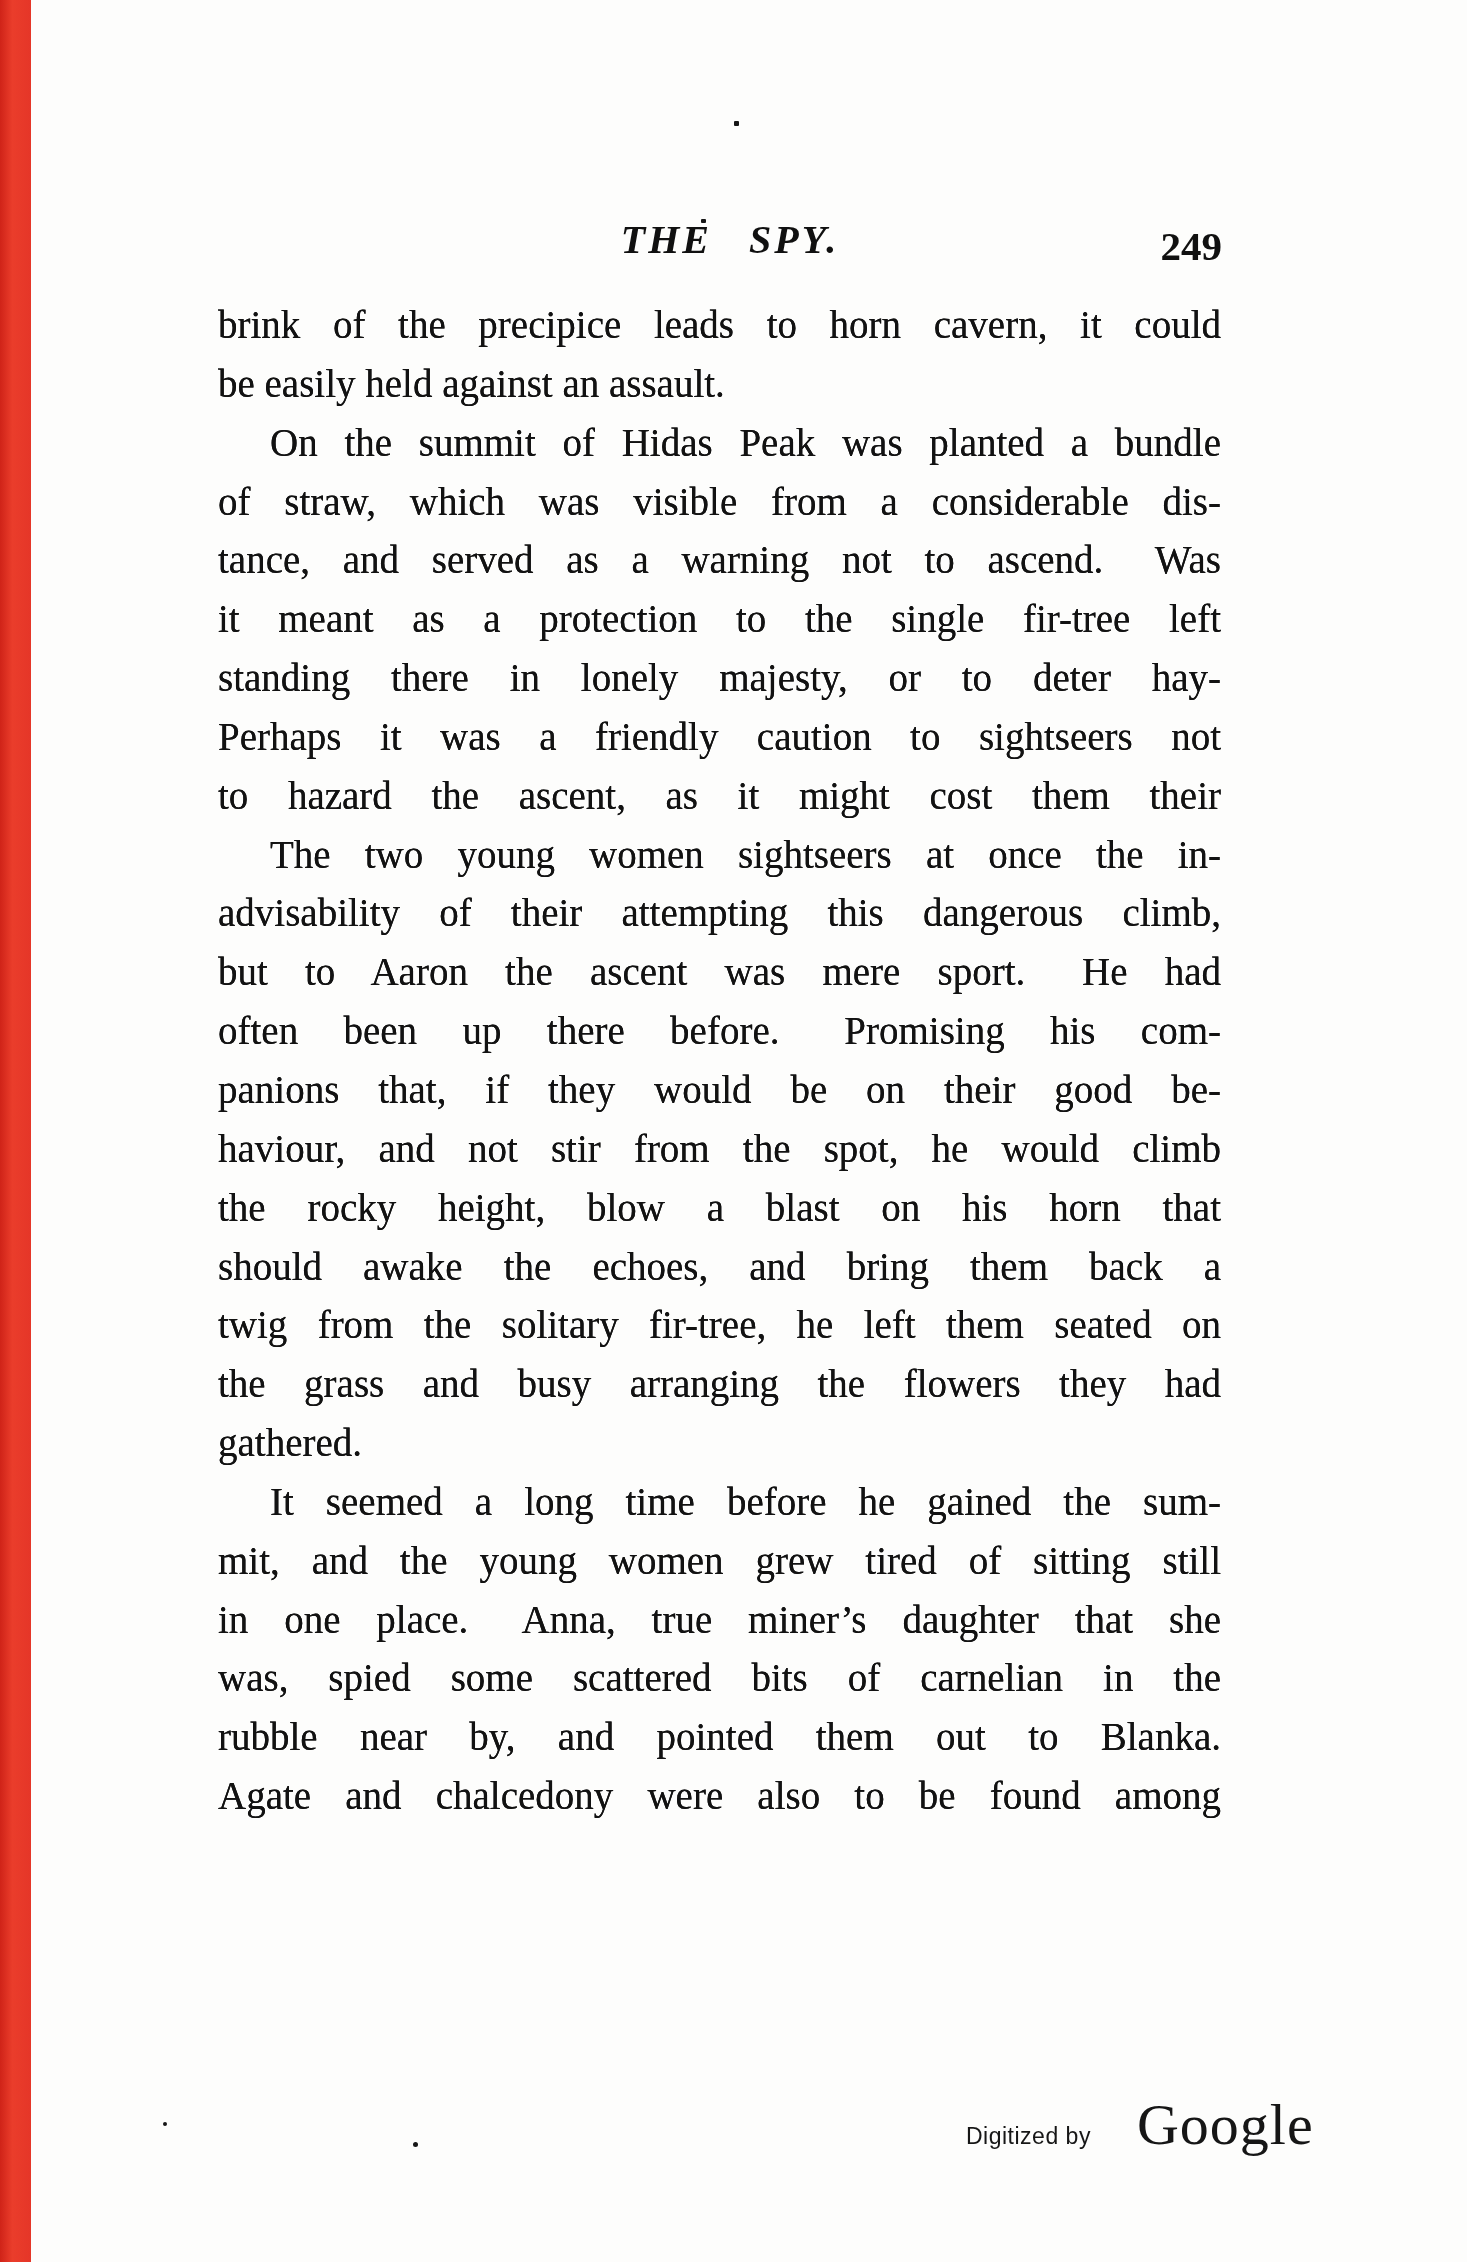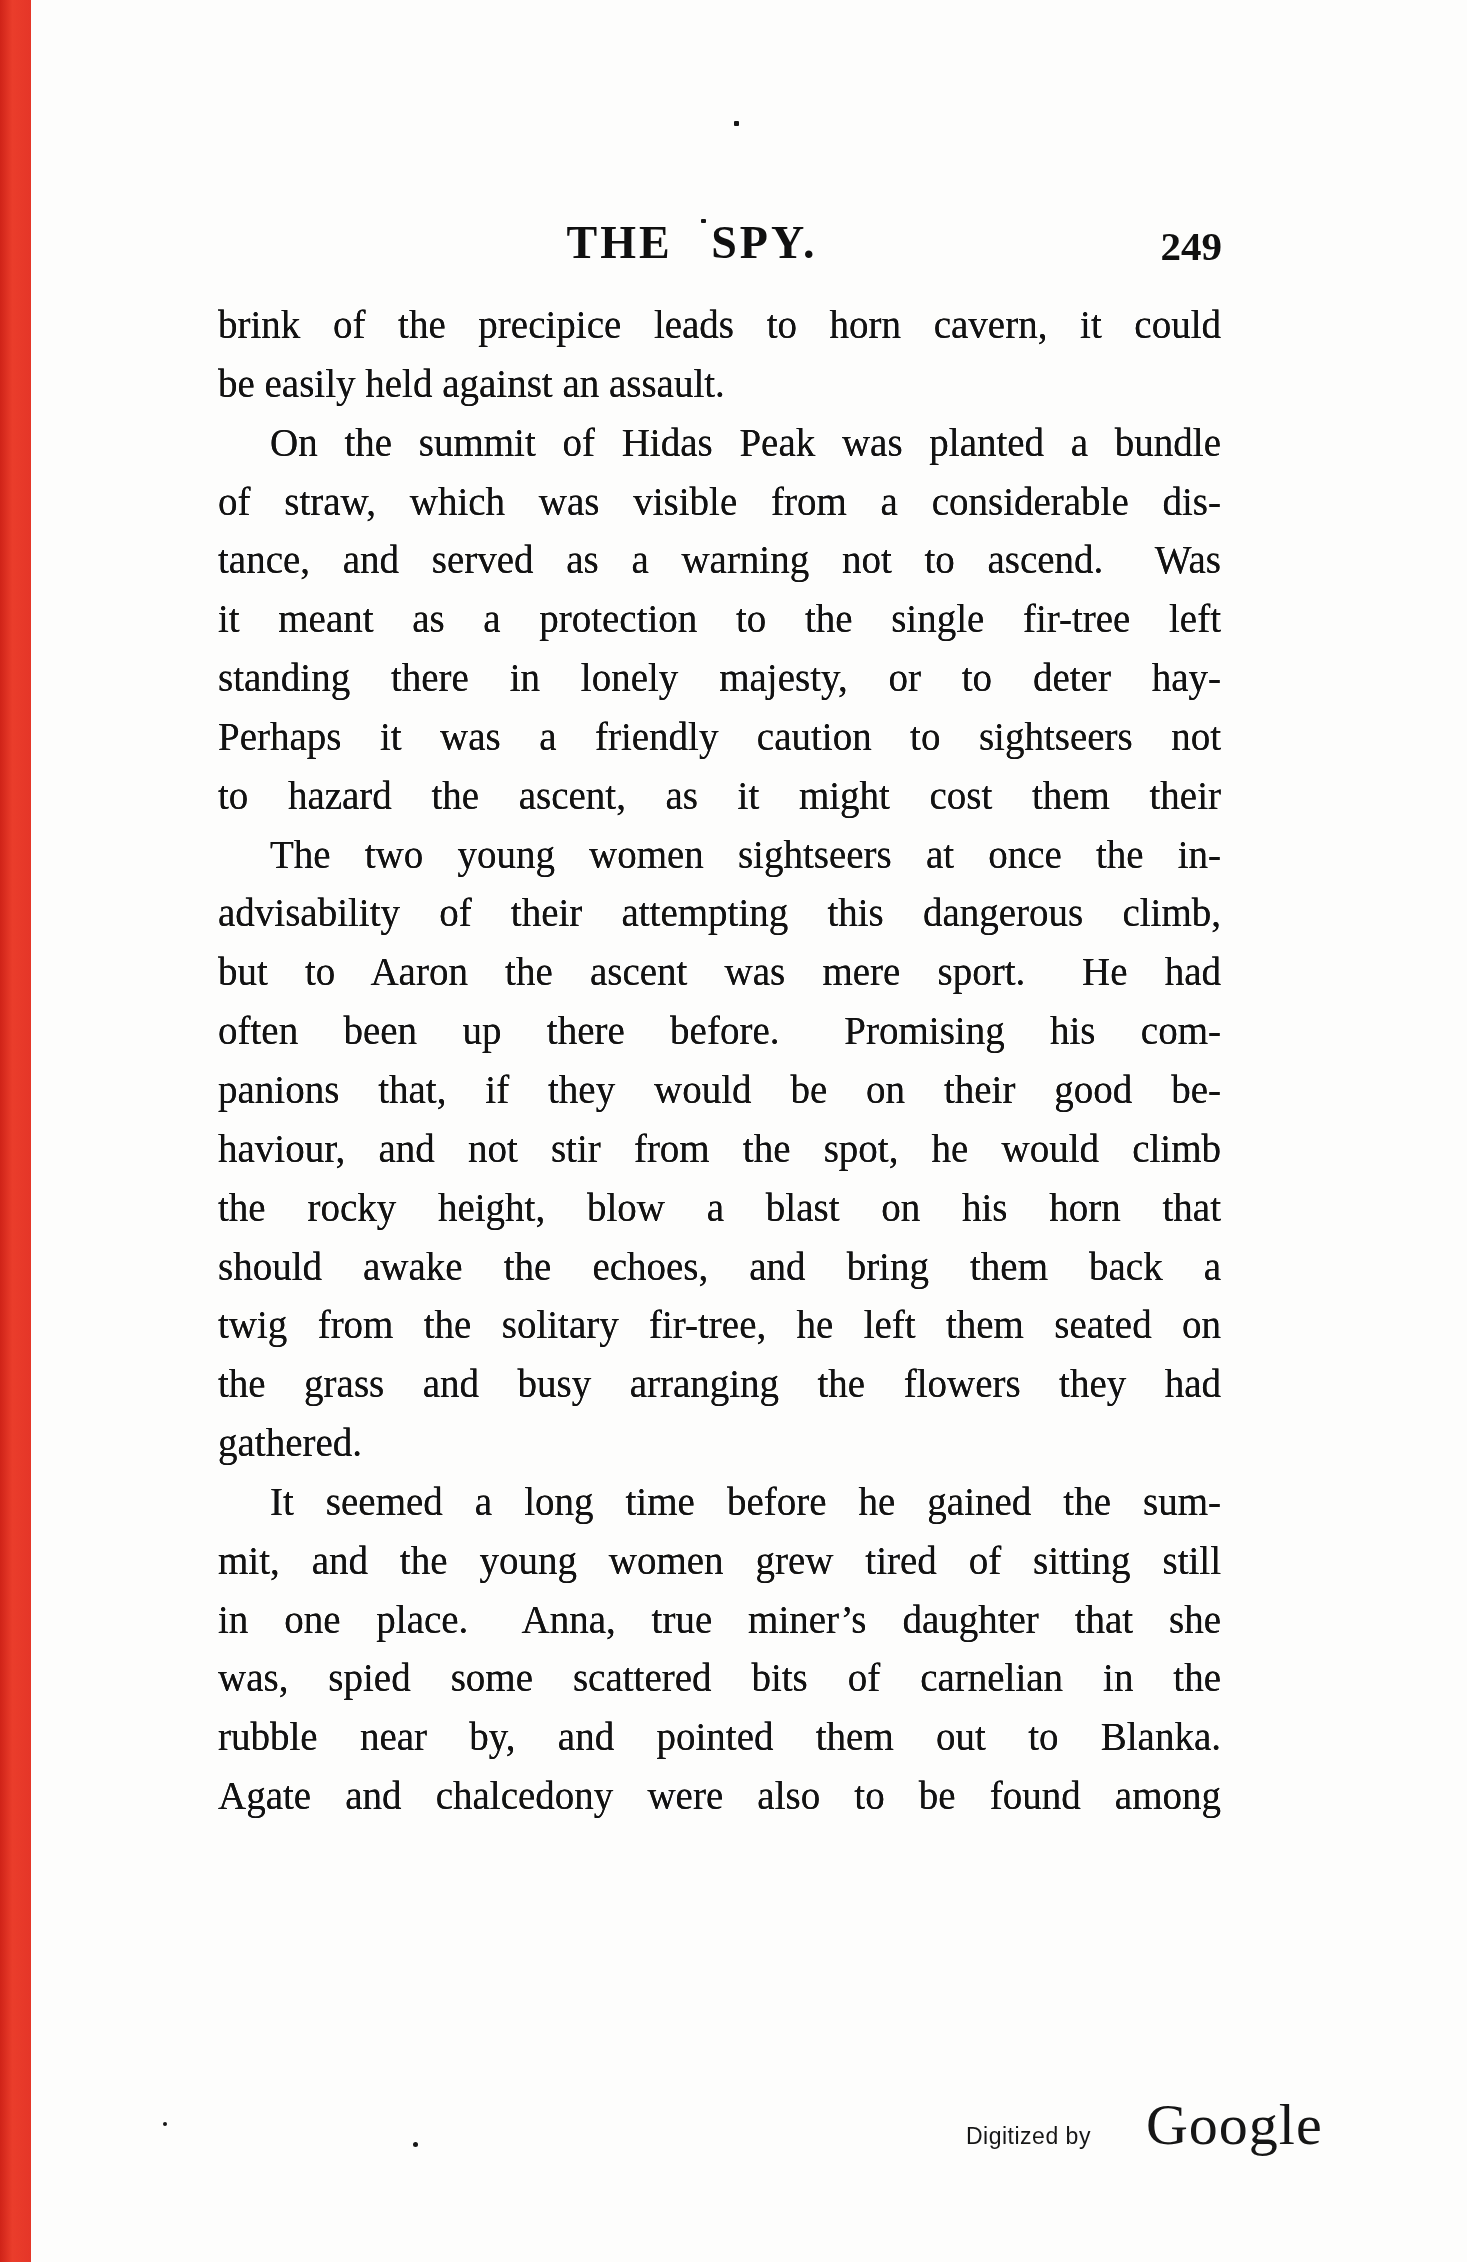--- a/index.html
+++ b/index.html
@@ -12,22 +12,22 @@
     font-family:"Liberation Serif", serif;
     color:#121212;
   }
   
   .edge-stripe{
     position:absolute;left:0;top:0;width:31px;height:2262px;
     background:linear-gradient(90deg,#cf2318 0%,#ea3d2b 40%,#e53628 100%);
   }
   
   .running-head{
-    position:absolute;left:512px;top:216px;width:360px;height:46px;
-    font-size:46px;font-weight:700;
+    position:absolute;left:550px;top:216px;width:360px;height:46px;
+    font-size:40px;font-style:italic;font-weight:700;
     letter-spacing:3px;word-spacing:24px;
     text-align:center;white-space:nowrap;
     color:#101010;
   }
   .page-number{
     position:absolute;left:1100px;top:222px;width:122px;height:46px;
     font-size:41px;font-weight:700;text-align:right;white-space:nowrap;
     color:#101010;
   }
   
@@ -41,21 +41,21 @@
     text-align:justify;
     text-align-last:justify;
     white-space:normal;
     height:58.85px;overflow:visible;
   }
   .line.short{text-align-last:left;}
   .line.indent{text-indent:52px;}
   
   .digitized{
     position:absolute;left:966px;top:2096px;
-    display:flex;align-items:baseline;gap:9px;
+    display:flex;align-items:baseline;
     color:#161616;
   }
   .digitized .label{
     font-family:"Liberation Sans", sans-serif;
     font-size:23px;letter-spacing:0.5px;
   }
   .digitized .brand{
     font-family:"Liberation Serif", serif;
     font-size:58px;letter-spacing:1px;line-height:1;
     font-weight:400;

